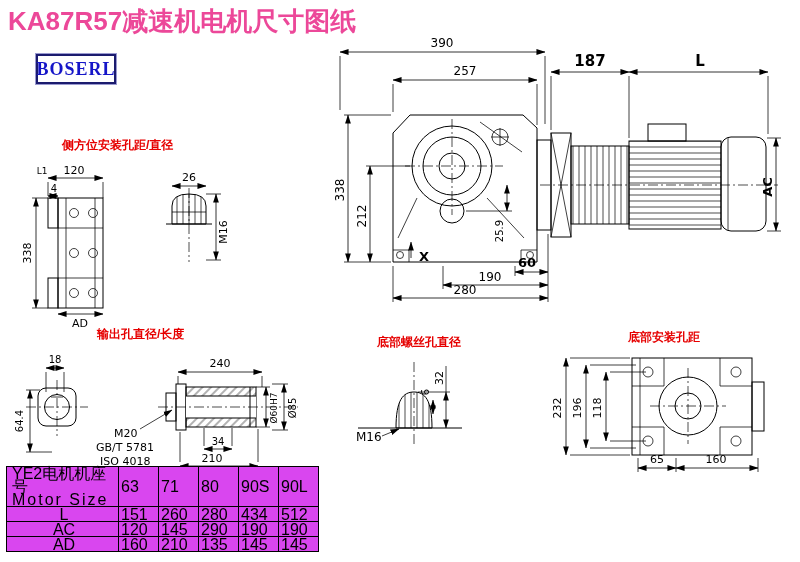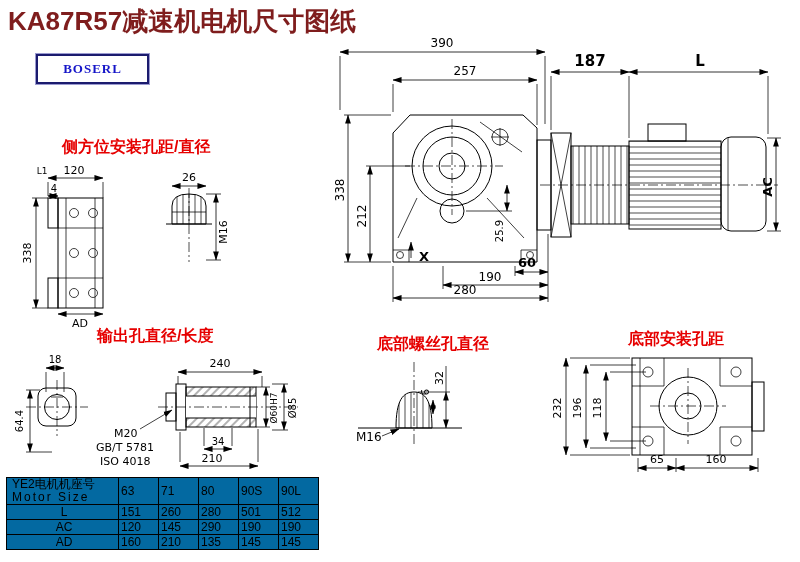--- a/index.html
+++ b/index.html
@@ -1,35 +1,35 @@
 <!DOCTYPE html>
 <html><head>
 <meta charset="utf-8">
 <style>
   *{margin:0;padding:0;box-sizing:border-box}
   html,body{width:800px;height:562px;background:#fff;position:relative;overflow:hidden;
     font-family:"Liberation Sans",sans-serif;color:#000}
   .abs{position:absolute}
-  .title{left:8px;top:4px;font-size:26px;font-weight:bold;color:#7f1d1d;white-space:nowrap}
-  .logo{left:36px;top:54px;width:113px;height:30px;border:2px solid #1b1b6e;outline:1px solid #9a9ad0;
+  .title{left:8px;top:4px;font-size:26px;font-weight:bold;color:#ec4899;white-space:nowrap}
+  .logo{left:36px;top:54px;width:80px;height:30px;border:2px solid #1b1b6e;outline:1px solid #9a9ad0;
     display:flex;align-items:center;justify-content:center;color:#1515c8;
-    font-family:"Liberation Serif",serif;font-weight:bold;font-size:13px;letter-spacing:1px;background:#fff}
-  .rlabel{color:#e60000;font-weight:bold;font-size:16px;white-space:nowrap}
+    font-family:"Liberation Serif",serif;font-weight:bold;font-size:18px;letter-spacing:1px;background:#fff}
+  .rlabel{color:#e60000;font-weight:bold;font-size:12px;white-space:nowrap}
   svg{position:absolute;left:0;top:0}
   svg text{font-family:"DejaVu Sans",sans-serif;fill:#000}
   .t9{font-size:9px}.t10{font-size:10px}.t11{font-size:11px}.t12{font-size:12px}
   .t13{font-size:13px;font-weight:bold}.t15{font-size:15px;font-weight:bold}
   .ln{stroke:#000;stroke-width:1;fill:none}
   .thin{stroke:#000;stroke-width:.75;fill:none}
   .dimln{stroke:#000;stroke-width:.8;fill:none}
   .cl{stroke:#000;stroke-width:.7;fill:none;stroke-dasharray:10 3 2 3}
   .fvl{fill:url(#vl);stroke:#000;stroke-width:1}
   .fhl{fill:url(#hl);stroke:#000;stroke-width:1}
   .fh{fill:url(#hatch);stroke:#000;stroke-width:1}
-  .spec-table{position:absolute;left:6px;top:477px;border-collapse:collapse;font-size:12px;background:#0369a1}
+  .spec-table{position:absolute;left:6px;top:466px;border-collapse:collapse;font-size:16px;background:#d946ef}
   .spec-table td{border:1px solid #000;text-align:left;height:15px;line-height:13px;padding:0 2px}
   .spec-table tr.head td{height:27px}
   .spec-table td.c0{width:112px;text-align:left;padding-left:5px}
   .spec-table td.rowlbl{text-align:center}
   .spec-table .en{letter-spacing:2px}
 </style>
 </head>
 <body>
 
 <div class="abs title">KA87R57减速机电机尺寸图纸</div>
@@ -318,21 +318,21 @@
       <td>71</td>
       <td>80</td>
       <td>90S</td>
       <td>90L</td>
     </tr>
     <tr>
       <td class="c0 rowlbl">L</td>
       <td>151</td>
       <td>260</td>
       <td>280</td>
-      <td>501</td>
+      <td>434</td>
       <td>512</td>
     </tr>
     <tr>
       <td class="c0 rowlbl">AC</td>
       <td>120</td>
       <td>145</td>
       <td>290</td>
       <td>190</td>
       <td>190</td>
     </tr>

